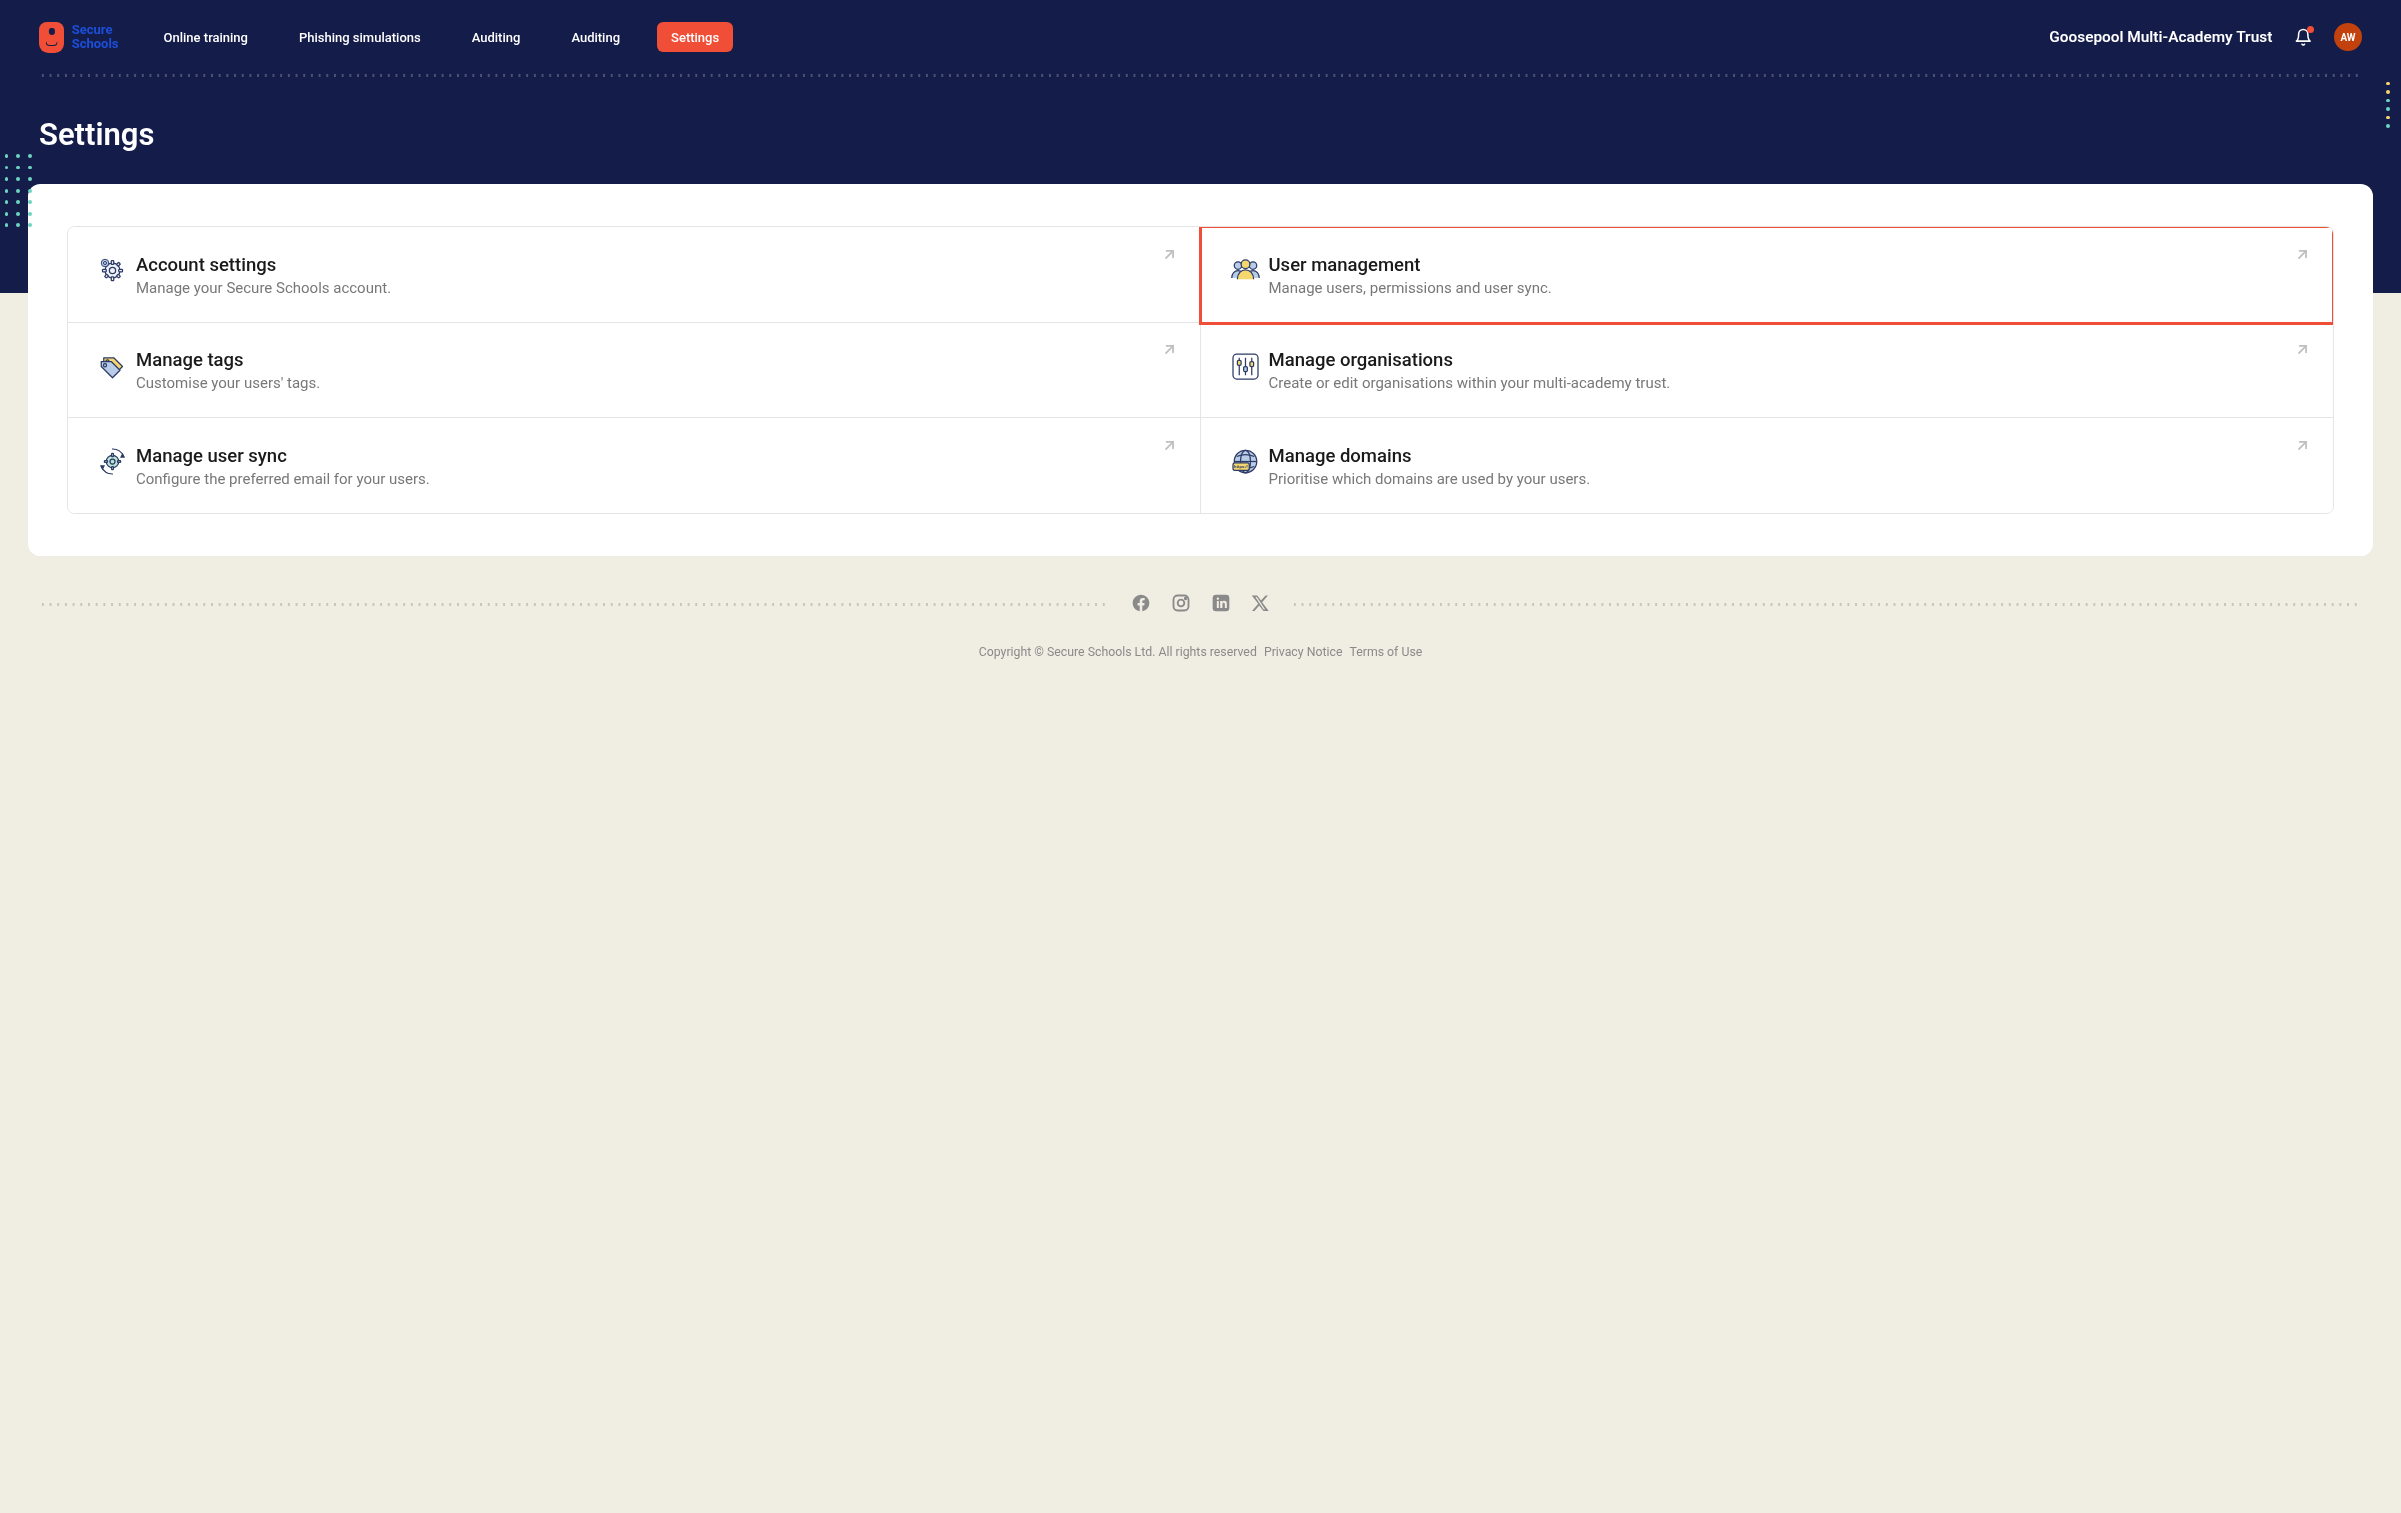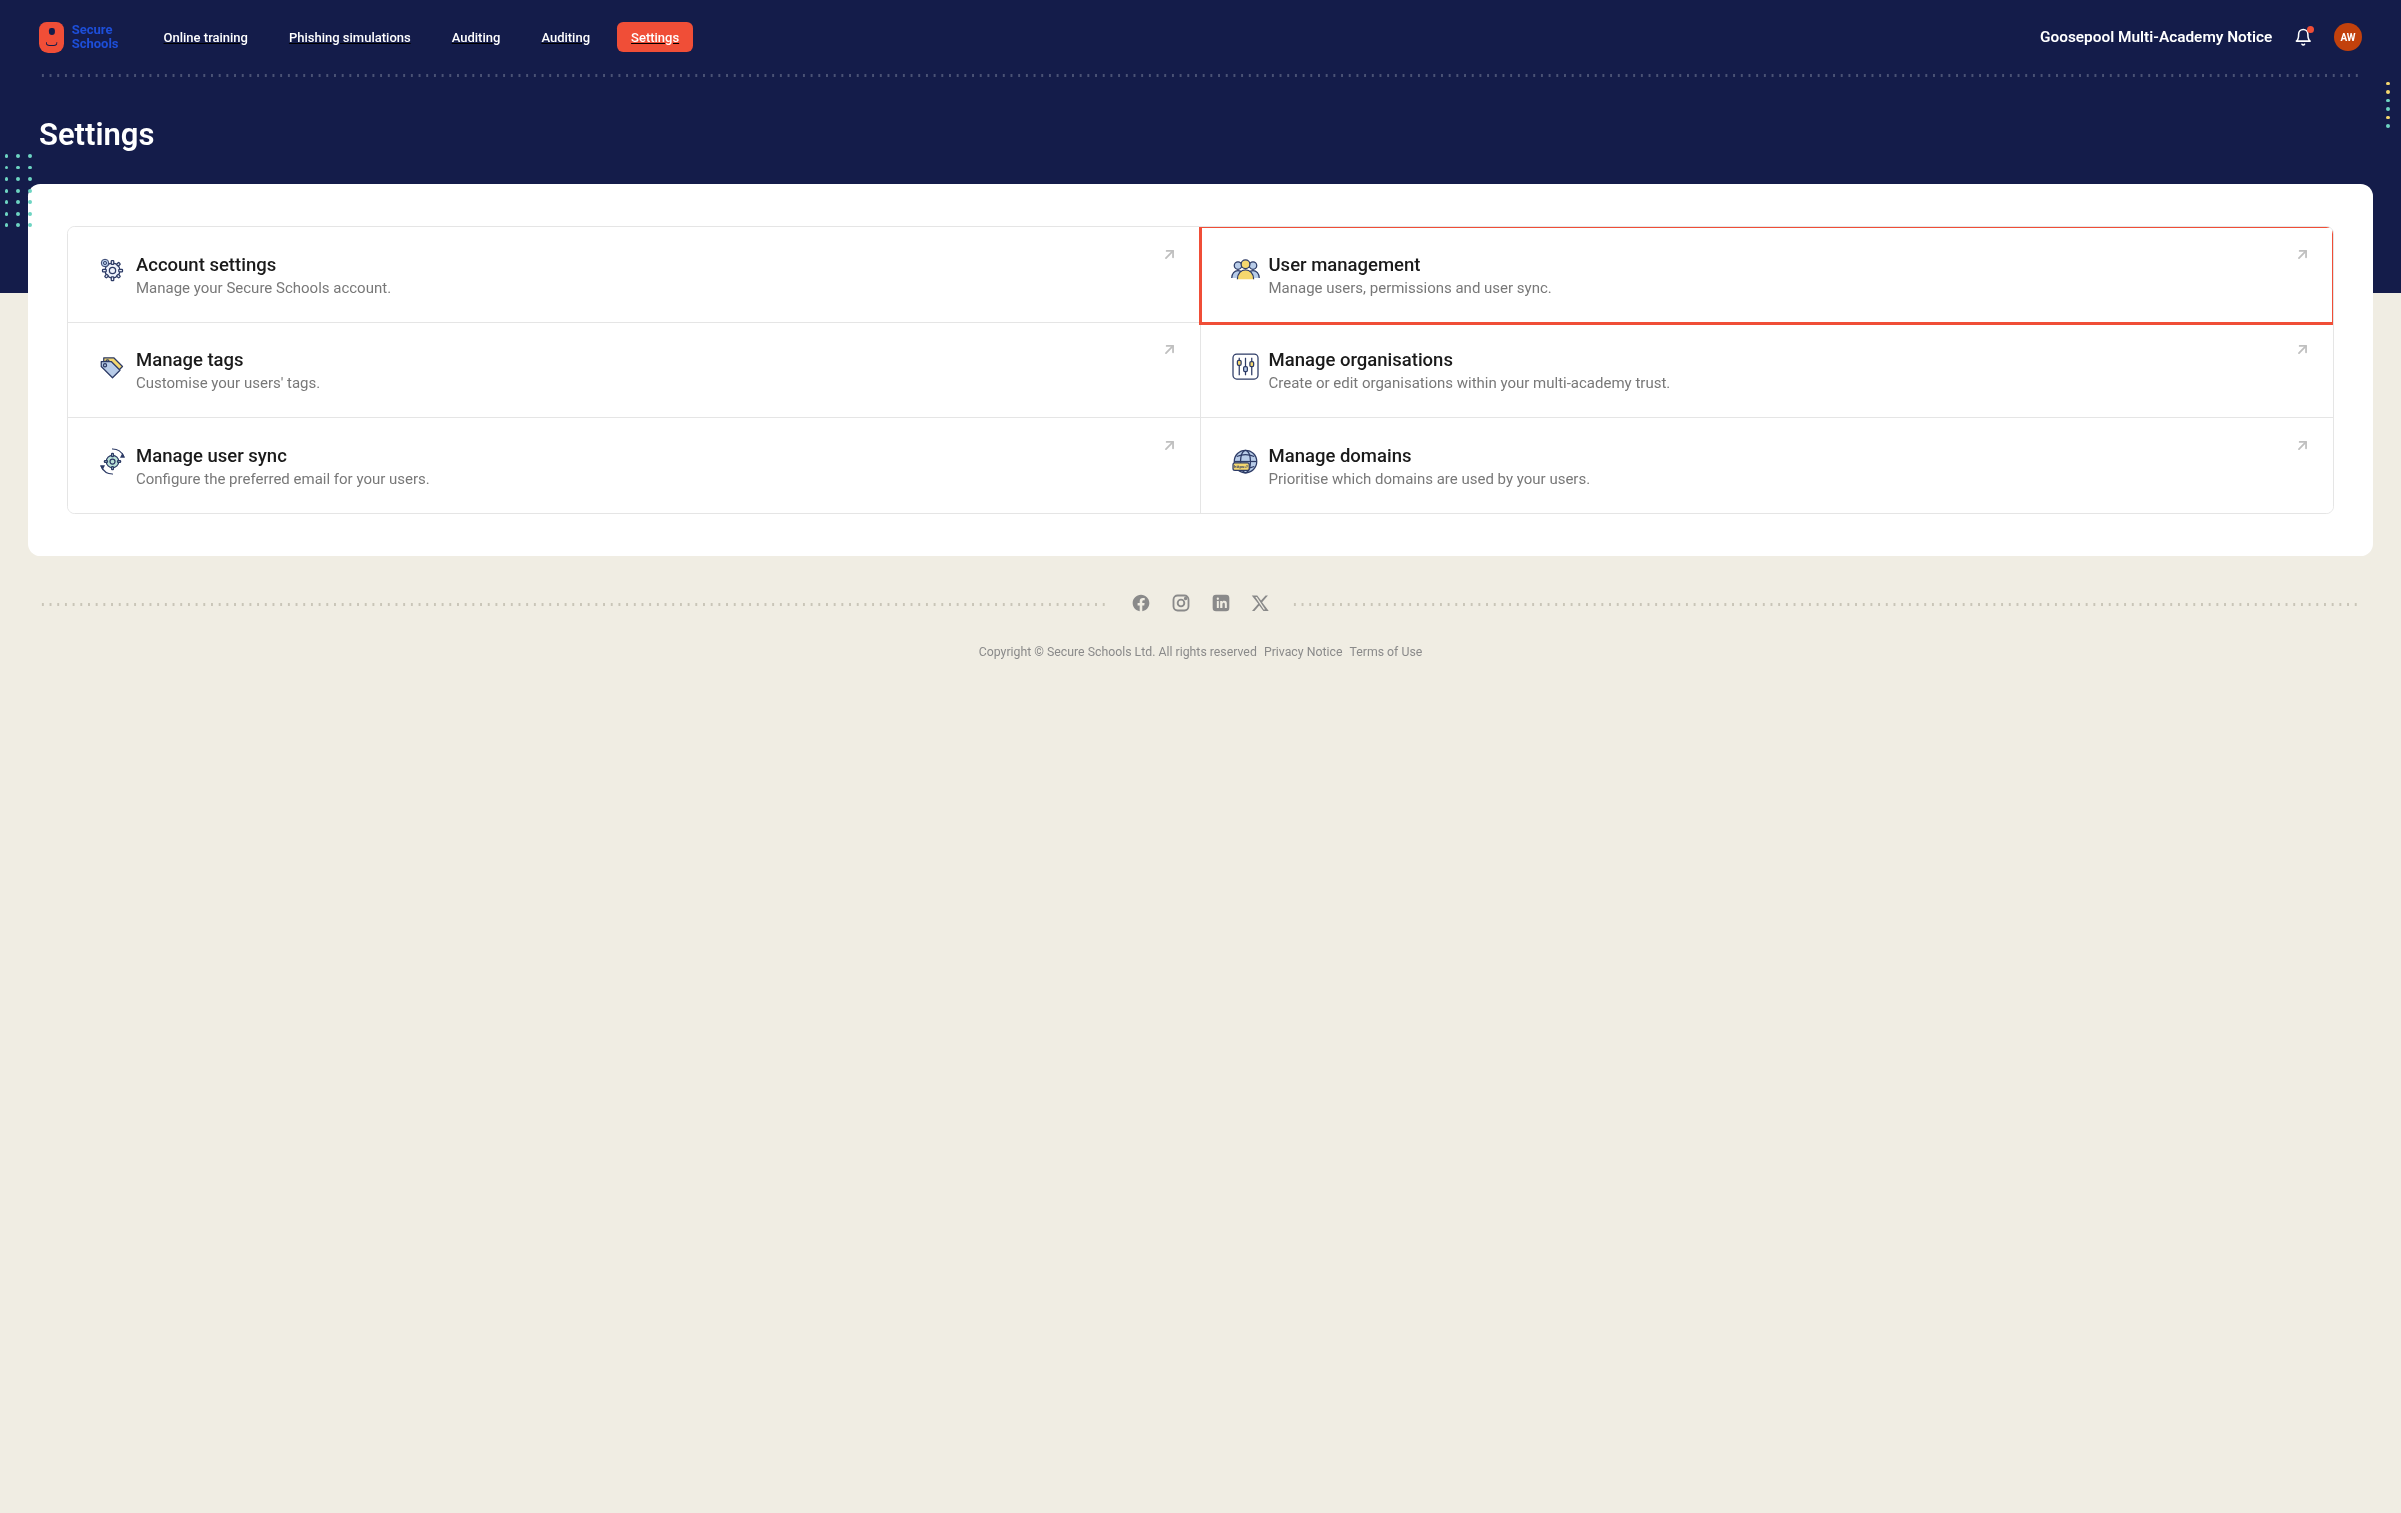--- a/index.html
+++ b/index.html
@@ -64,23 +64,22 @@
       border-radius: 0 0 6.2px 6.2px;
     }
     .logo-text {
       color: #1d4ed8;
       font-weight: 700;
       font-size: 13px;
       line-height: 1.1;
     }
     .nav-items {
       display: flex;
-      gap: 13px;
-      align-items: center;
-      text-decoration: underline;
+      gap: 23px;
+      align-items: center;
     }
     .nav-item {
       color: #fff;
       font-size: 13px;
       font-weight: 500;
       padding: 7.7px 14px;
       border-radius: 6.2px;
       cursor: pointer;
     }
     .nav-item.active {
@@ -321,21 +320,21 @@
     </div>
   </div>
   <div class="nav-items" id="nav-items">
       <div class="nav-item">Online training</div>
       <div class="nav-item">Phishing simulations</div>
       <div class="nav-item">Auditing</div>
       <div class="nav-item">Auditing</div>
       <div class="nav-item active">Settings</div>
     </div>
   <div class="nav-right">
-    <div class="org-name">Goosepool Multi-Academy Notice</div>
+    <div class="org-name">Goosepool Multi-Academy Trust</div>
     <div class="bell-wrap">
       <span class="bell-icon">
         <svg width="18.5" height="18.5" viewBox="0 0 24 24" fill="none" stroke="#fff" stroke-width="2" stroke-linecap="round" stroke-linejoin="round">
             <path d="M6 8a6 6 0 0 1 12 0c0 7 3 9 3 9H3s3-2 3-9"></path>
             <path d="M10.3 21a1.94 1.94 0 0 0 3.4 0"></path>
           </svg>
       </span>
       <span class="bell-dot"></span>
     </div>
     <div class="avatar">AW</div>

